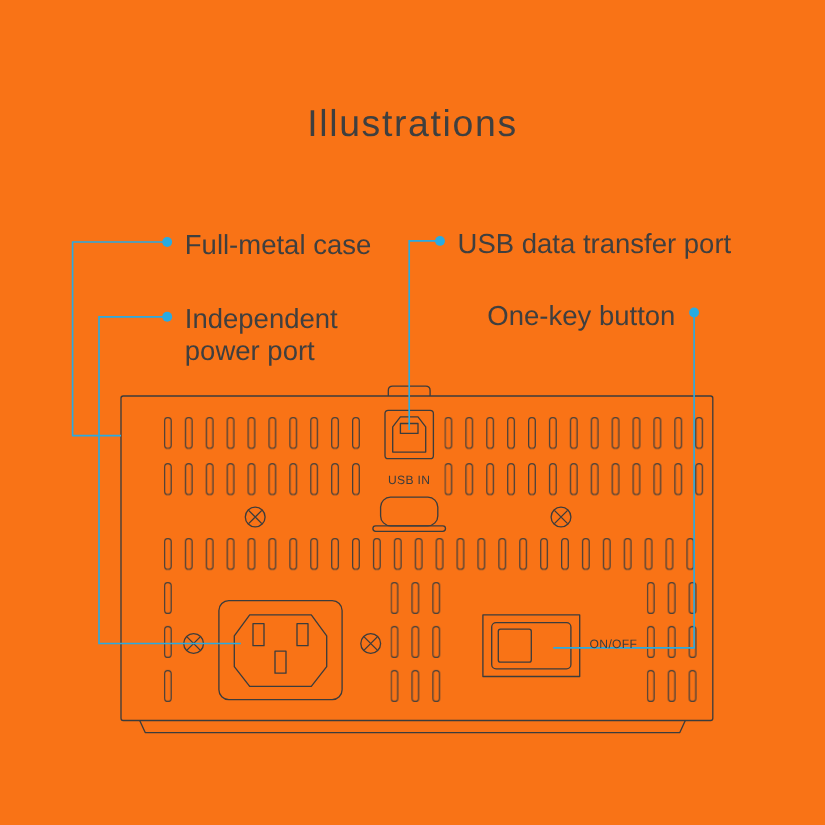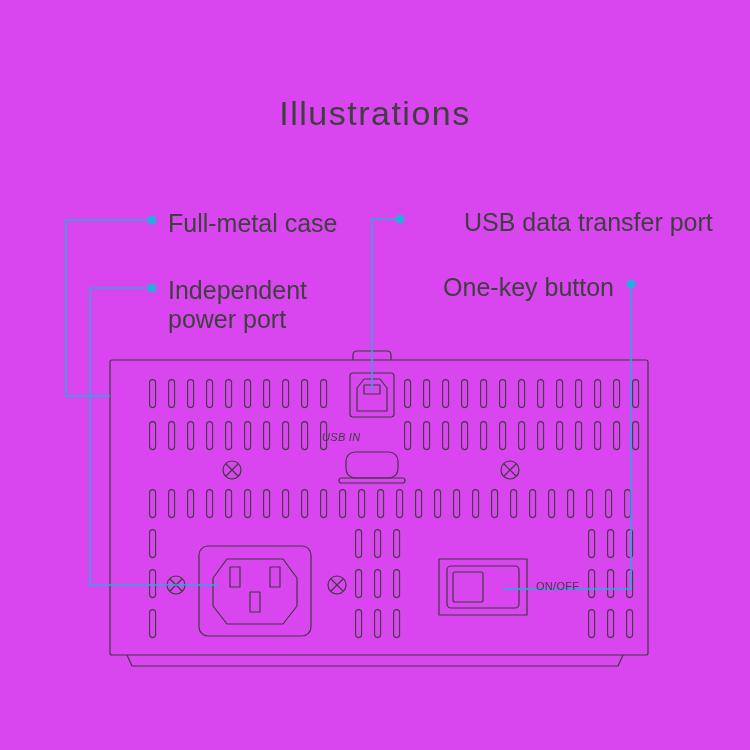--- a/index.html
+++ b/index.html
@@ -1,38 +1,38 @@
 <!DOCTYPE html>
 <html style="--accent: #29ABE2; --outline: #3C3C3C; --text: #3F3F3F;"><head>
 <meta charset="utf-8">
 <style>
   * { margin:0; padding:0; box-sizing:border-box; }
   html,body { background:#ffffff; }
   body { font-family:"Liberation Sans","DejaVu Sans",sans-serif; }
-  .canvas { position:relative; width:750px; height:750px; background:#d946ef; overflow:hidden; }
+  .canvas { position:relative; width:750px; height:750px; background:#f97316; overflow:hidden; }
   .drawing { position:absolute; left:0; top:0; width:750px; height:750px; }
 
   .title {
     position:absolute; top:94px; left:0; width:100%;
     text-align:center; font-size:34px; font-weight:400;
     color:var(--text,#3f3f3f); letter-spacing:1.5px;
   }
 
   .callout { position:absolute; font-size:25px; color:var(--text,#3f3f3f); }
   .c1 { left:168px; top:209px; }
-  .c2 { left:416px; top:208px;margin-left:48px; }
+  .c2 { left:416px; top:208px; }
   .c3 { left:168px; top:276px; width:150px; line-height:29px; }
   .c4 { right:136px; top:273px; }
 
   .port-label {
     position:absolute; font-size:11px; letter-spacing:0.3px;
     color:var(--outline,#3c3c3c);
     text-align:right;
   }
-  .usb-in { left:322px; top:431px; width:100px; text-align:left;font-style:italic; }
+  .usb-in { left:322px; top:431px; width:100px; text-align:center; }
   .onoff  { left:536px; top:580px; }
 
   .stroke-dark { stroke:var(--outline,#3c3c3c); fill:none; stroke-width:1.2; stroke-linejoin:round; }
   .stroke-blue { stroke:var(--accent,#29abe2); fill:none; stroke-width:1.5; }
   .dot  { fill:var(--accent,#29abe2); stroke:none; }
   .vent { fill:none; stroke:var(--outline,#3c3c3c); stroke-width:1.1; }
 </style>
 </head>
 <body>
 

